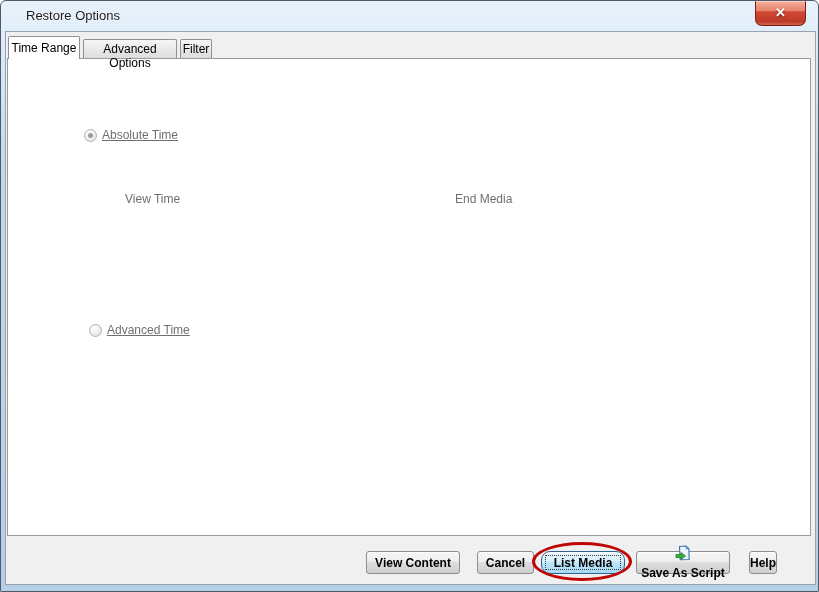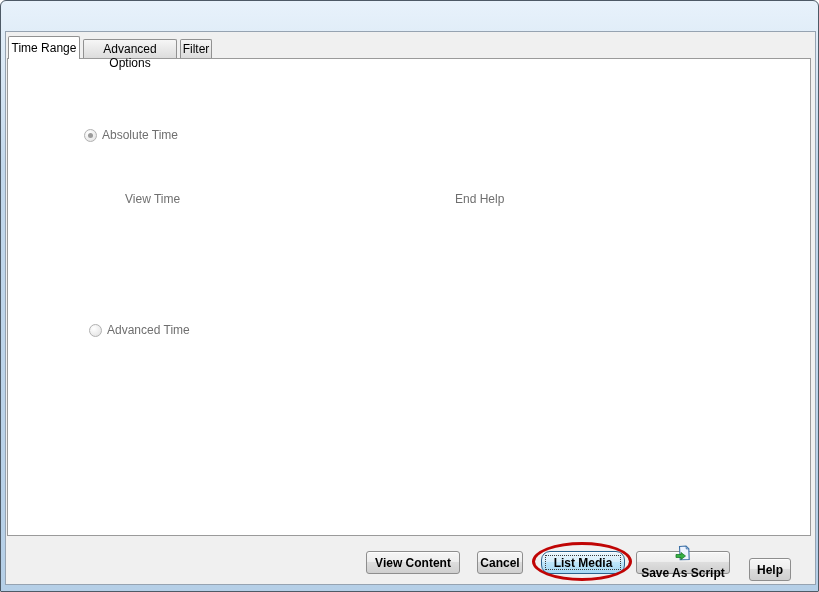--- a/index.html
+++ b/index.html
@@ -47,21 +47,21 @@
   .main-group-label { left:14px; top:60px; }
 
   
   .radio { width:13px; height:13px; border-radius:50%; border:1px solid #8a8a8a; background:radial-gradient(circle at 35% 30%, #ffffff, #e9e9e9 70%, #d5d5d5); }
   .radio.dis { border-color:#b1b1b1; }
   .radio .dot { display:none; }
   .radio.on .dot { display:block; width:5px; height:5px; border-radius:50%; margin:3px auto 0; background:radial-gradient(circle at 40% 35%, #6da5d4, #1f4e79); }
   .radio.on.dis .dot { background:#9b9b9b; }
   .checkbox { width:13px; height:13px; border:1px solid #b0b0b0; background:#fcfcfc; }
   .ctl-row { display:flex; align-items:center; }
-  .rlabel { margin-left:5px; }
+  .rlabel { margin-left:5px;text-decoration:underline; }
   .dis-text { color:#6f6f6f; }
   .mn { text-decoration:underline; }
 
   
   .r-latest { left:58px; top:89px; }
   .r-range { left:170px; top:89px; }
 
   
   .abs-group { left:72px; top:134px; width:684px; height:174px; }
   .abs-group-label { left:80px; top:127px; padding-right:5px; }
@@ -110,39 +110,45 @@
 
   
   .btn {
     height:23px; top:550px; text-align:center; border:1px solid #8e8e8e; border-radius:3px;
     background:linear-gradient(#f6f6f6, #eeeeee 45%, #dddddd 50%, #cfcfcf);
     display:flex; align-items:center; justify-content:center; cursor:default; color:#000;
     box-shadow:inset 0 1px 0 rgba(255,255,255,.8);
     font-weight:bold;
   }
   .b-view { left:365px; width:94px; }
-  .b-cancel { left:476px; width:46px; }
+  .b-cancel { left:476px; width:57px; }
   .b-list { left:540px; width:84px; border-color:#2c628b;
     background:linear-gradient(#eaf6fd, #d7effc 45%, #bde6fa 50%, #a6d9f4); position:absolute;border-radius:9px; }
   .b-list .focus-rect { position:absolute; left:3px; top:3px; right:3px; bottom:3px; border:1px dotted #3c3c3c; }
   .b-save { left:635px; width:94px; gap:5px;flex-direction:column; }
-  .b-help { left:748px; width:42px;margin-top:7px; }
+  .b-help { left:748px; width:28px; }
   .save-icon { width:16px; height:16px; flex:0 0 auto; }
 
   
   .annotation {
     left:531px; top:541px; width:100px; height:39px;
     border:3px solid #c00505; border-radius:50%; z-index:10; pointer-events:none;
   }
 </style>
 </head>
 <body>
 
 <div class="window">
 
+  <div class="titlebar">
+    <span class="title">Restore Options</span>
+    <div class="close-btn">
+      <span>✕</span>
+    </div>
+  </div>
 
   <div class="body abs"></div>
 
   <div class="abs tabpage"></div>
   <div class="abs tab active"><span>Time Range</span></div>
   <div class="abs tab inactive t-adv"><span>Advanced Options</span></div>
   <div class="abs tab inactive t-filter"><span>Filter</span></div>
 
   <div class="abs group main-group"></div>
 
@@ -191,21 +197,21 @@
     <span class="cell">
         <span class="arrow-xs">▲</span>
       </span>
     <span class="cell">
         <span class="arrow-xs">▼</span>
       </span>
   </div>
 
   <div class="abs group en-group"></div>
   <span class="abs checkbox cb-end"></span>
-  <span class="abs grp-label dis lb-end">End Help</span>
+  <span class="abs grp-label dis lb-end">End Media</span>
   <div class="abs field d-end">
     <span>Tue 10/30/2012</span>
   </div>
   <div class="abs drop-btn db-end">
     <span class="arrow-dk">▼</span>
   </div>
   <div class="abs time-field tf-end">
     <span class="seg">05</span>
     <span class="sep">:</span>
     <span class="seg">04PM</span>

